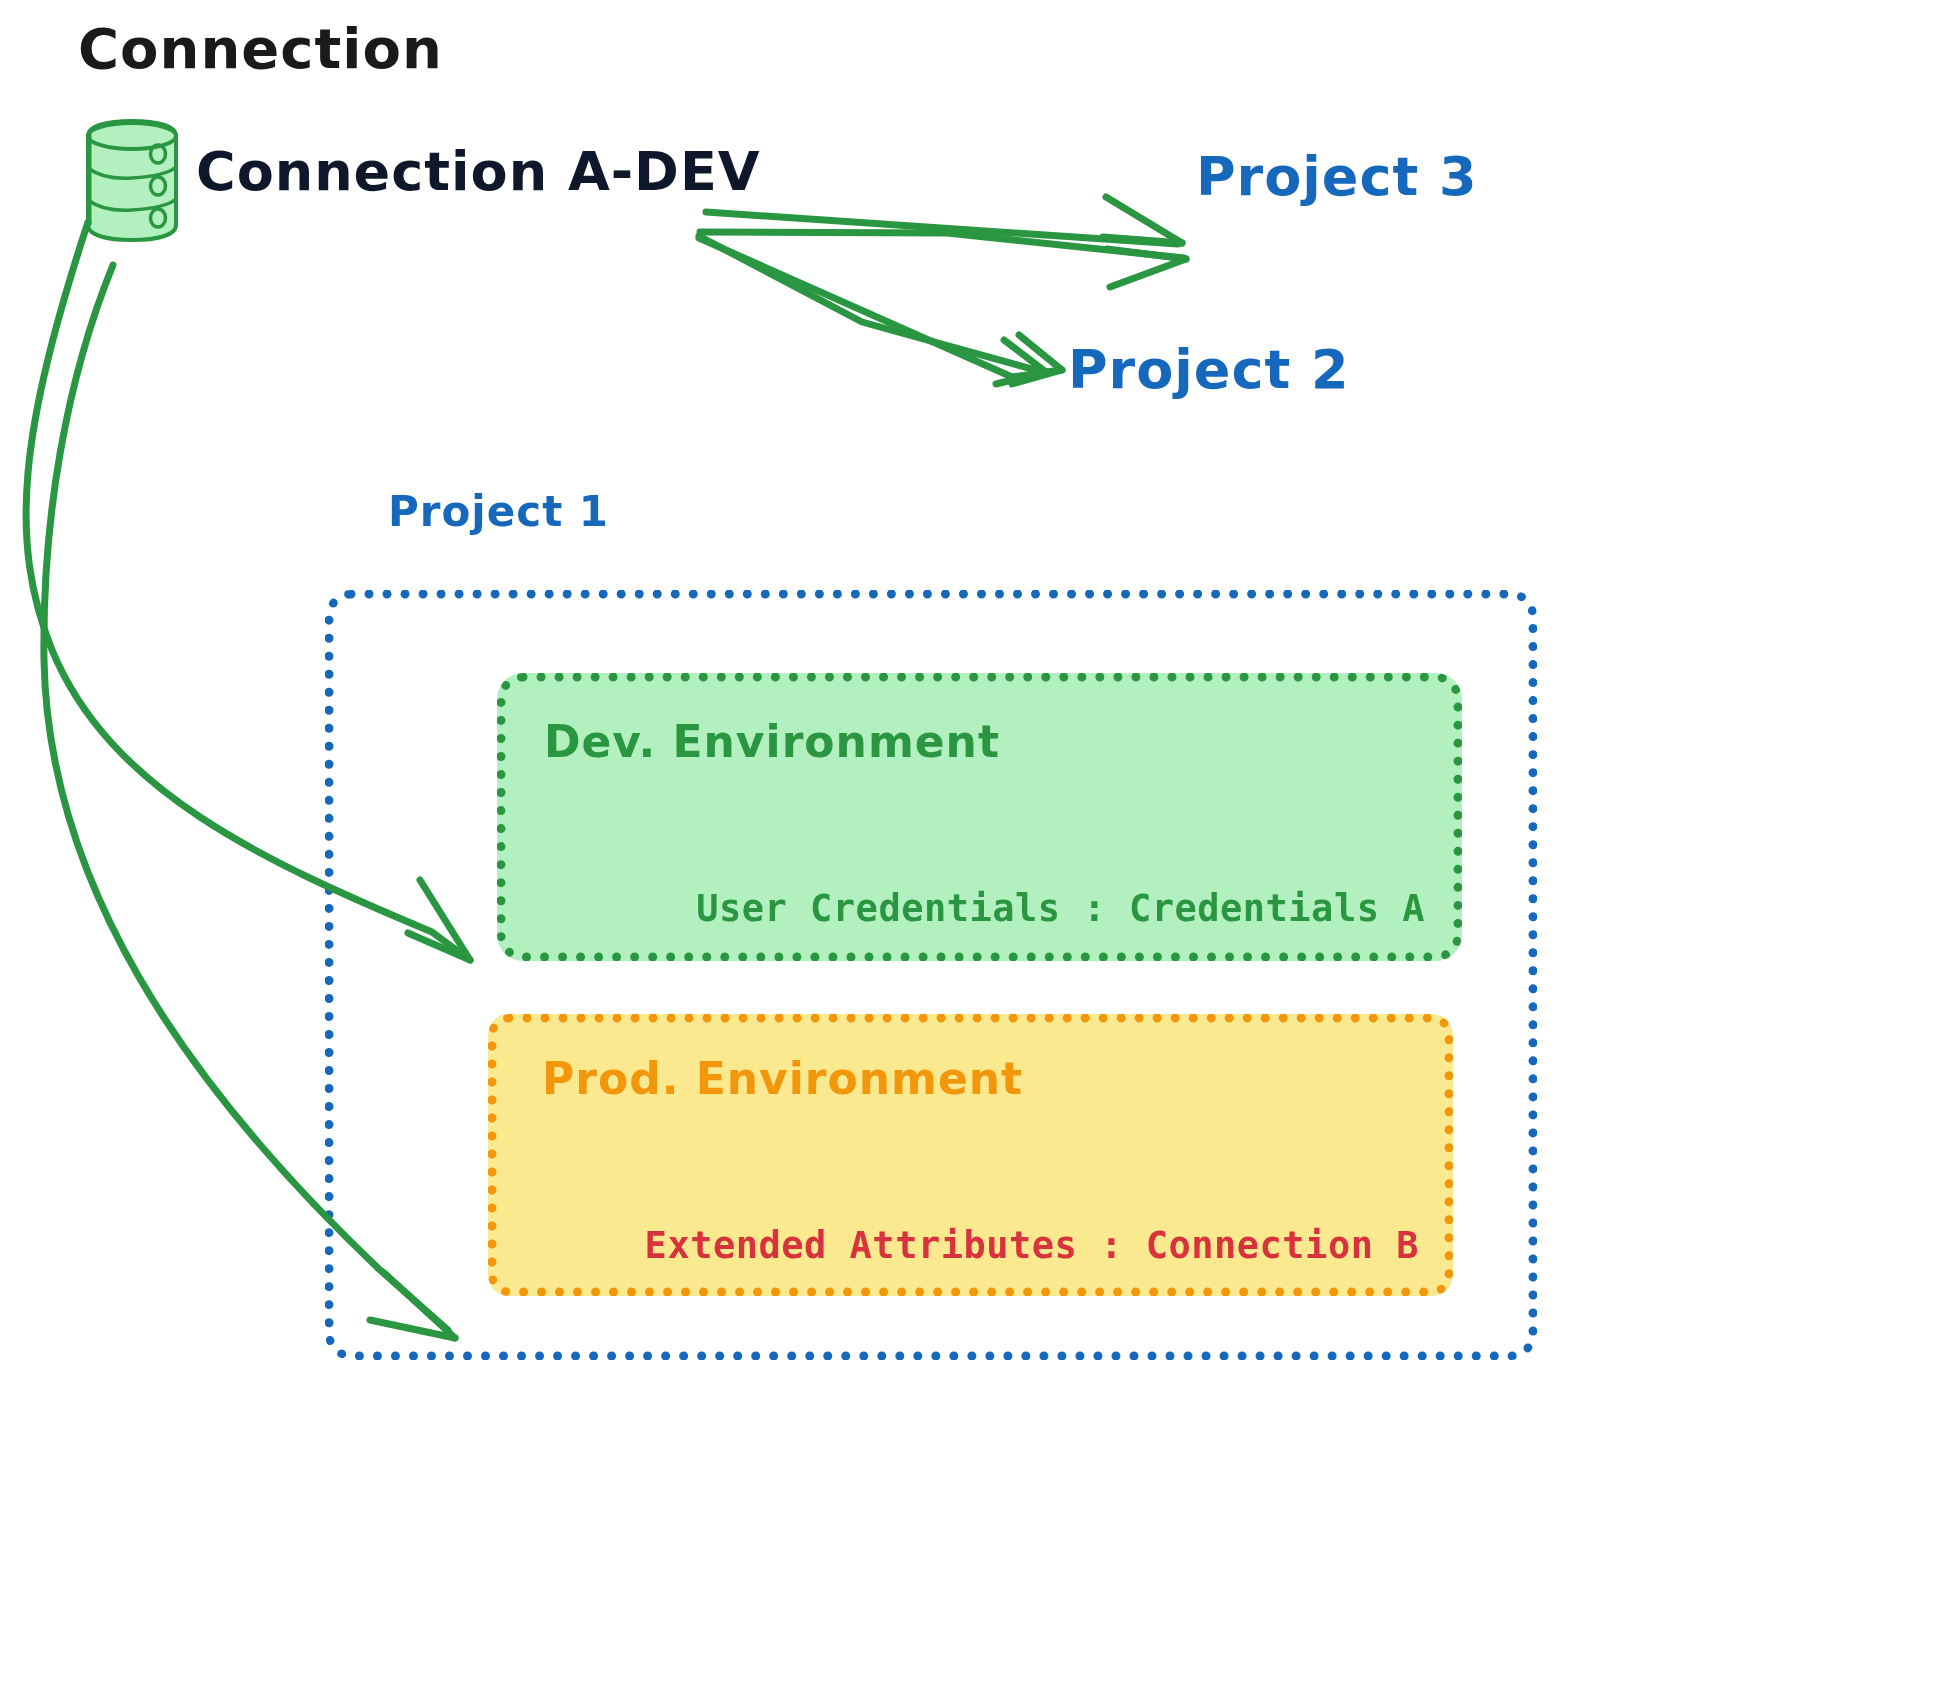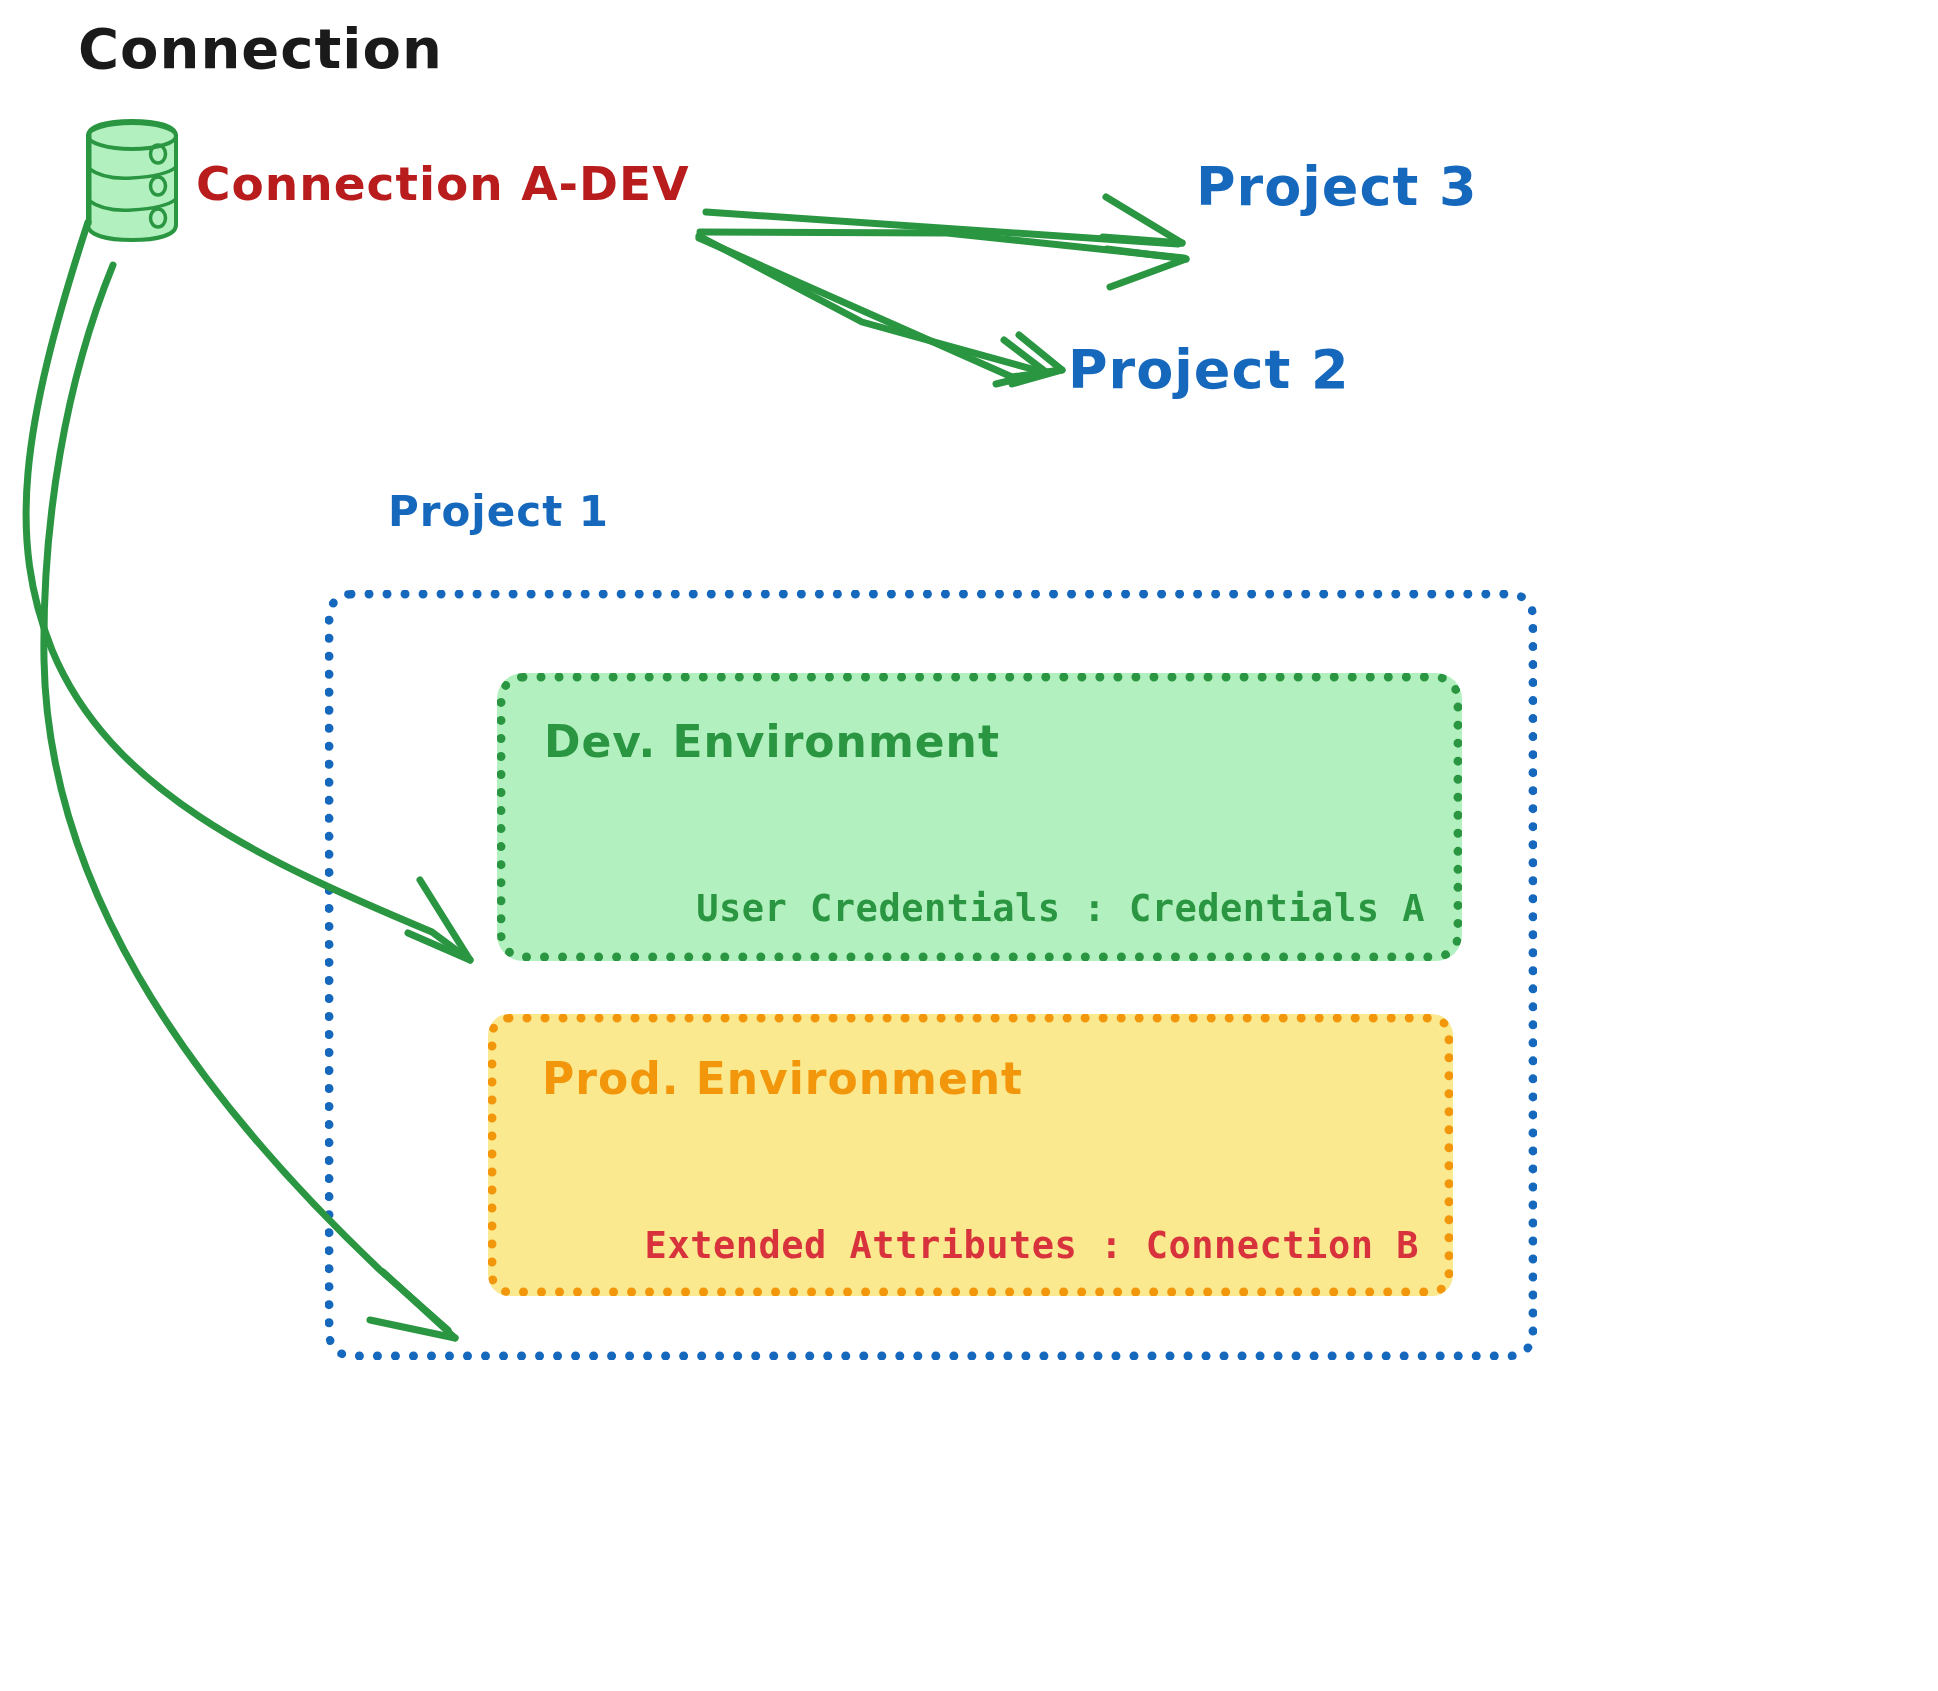--- a/index.html
+++ b/index.html
@@ -21,25 +21,25 @@
     font-family:"DejaVu Sans Mono","Liberation Mono", monospace;
     font-weight:700;
     letter-spacing:0.5px;
   }
 
   #title-connections{
     position:absolute;left:78px;top:16px;
     font-size:56px;color:#1a1a1a;
   }
   #label-connection-a-dev{
-    position:absolute;left:196px;top:156px;
-    font-size:47px;color:#b91c1c;
+    position:absolute;left:196px;top:140px;
+    font-size:54px;color:#0f172a;
   }
   #label-project-3{
-    position:absolute;left:1196px;top:155px;
+    position:absolute;left:1196px;top:145px;
     font-size:54px;color:#1668bd;
   }
   #label-project-2{
     position:absolute;left:1068px;top:338px;
     font-size:54px;color:#1668bd;
   }
   #label-project-1{
     position:absolute;left:388px;top:487px;
     font-size:42px;color:#1668bd;
   }

